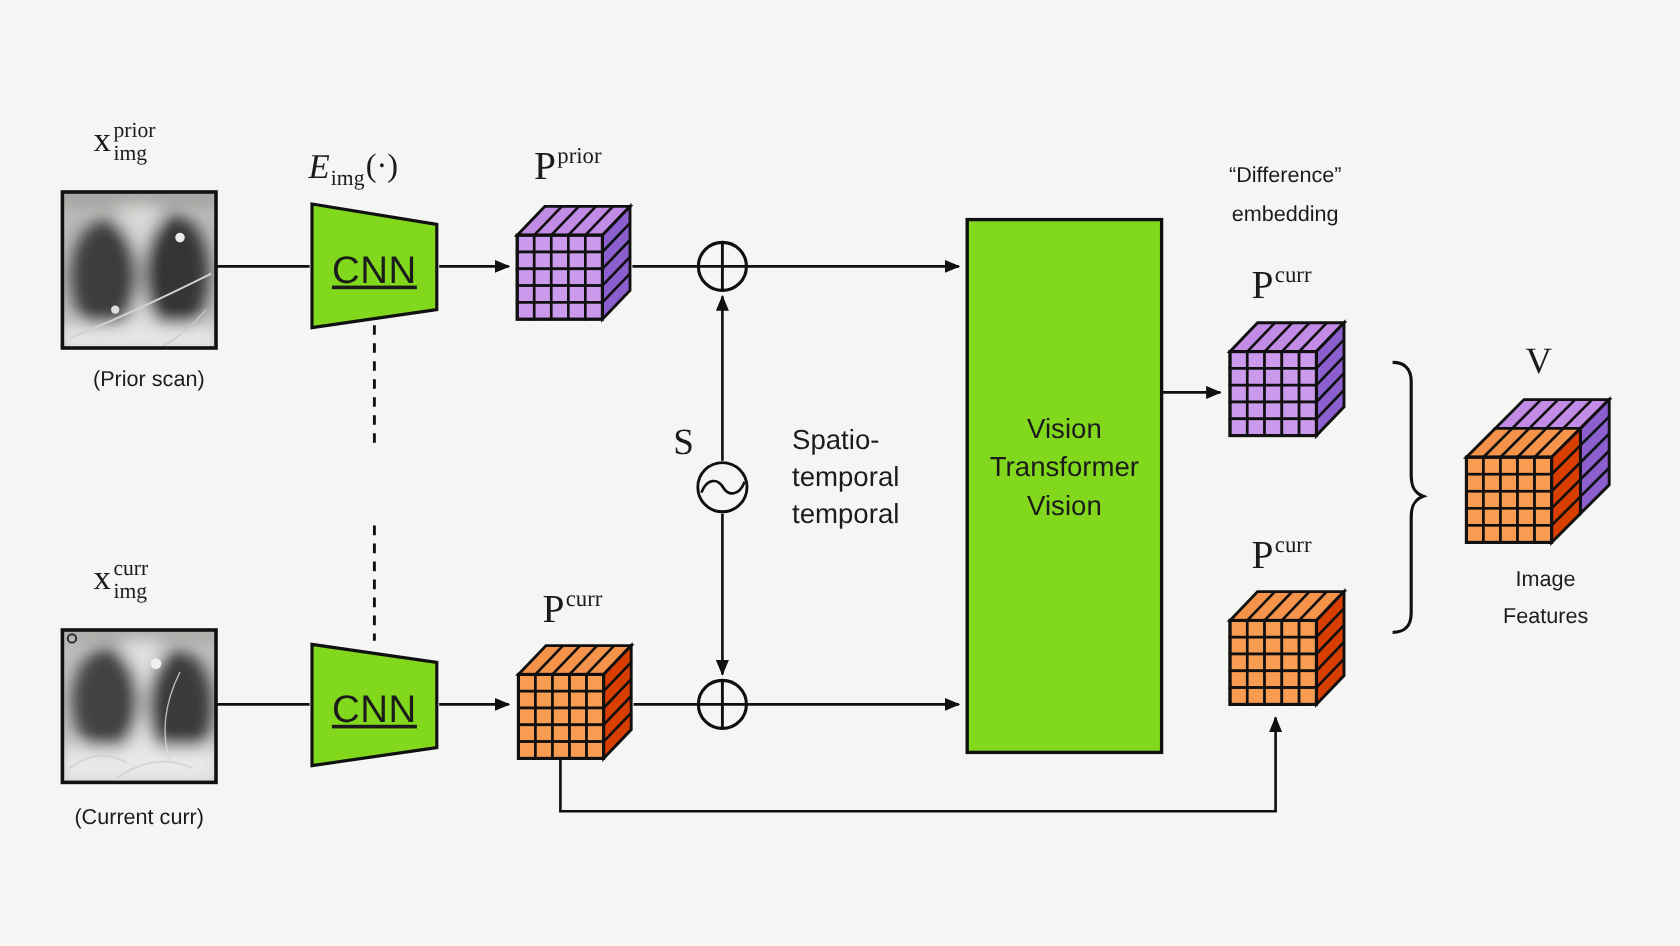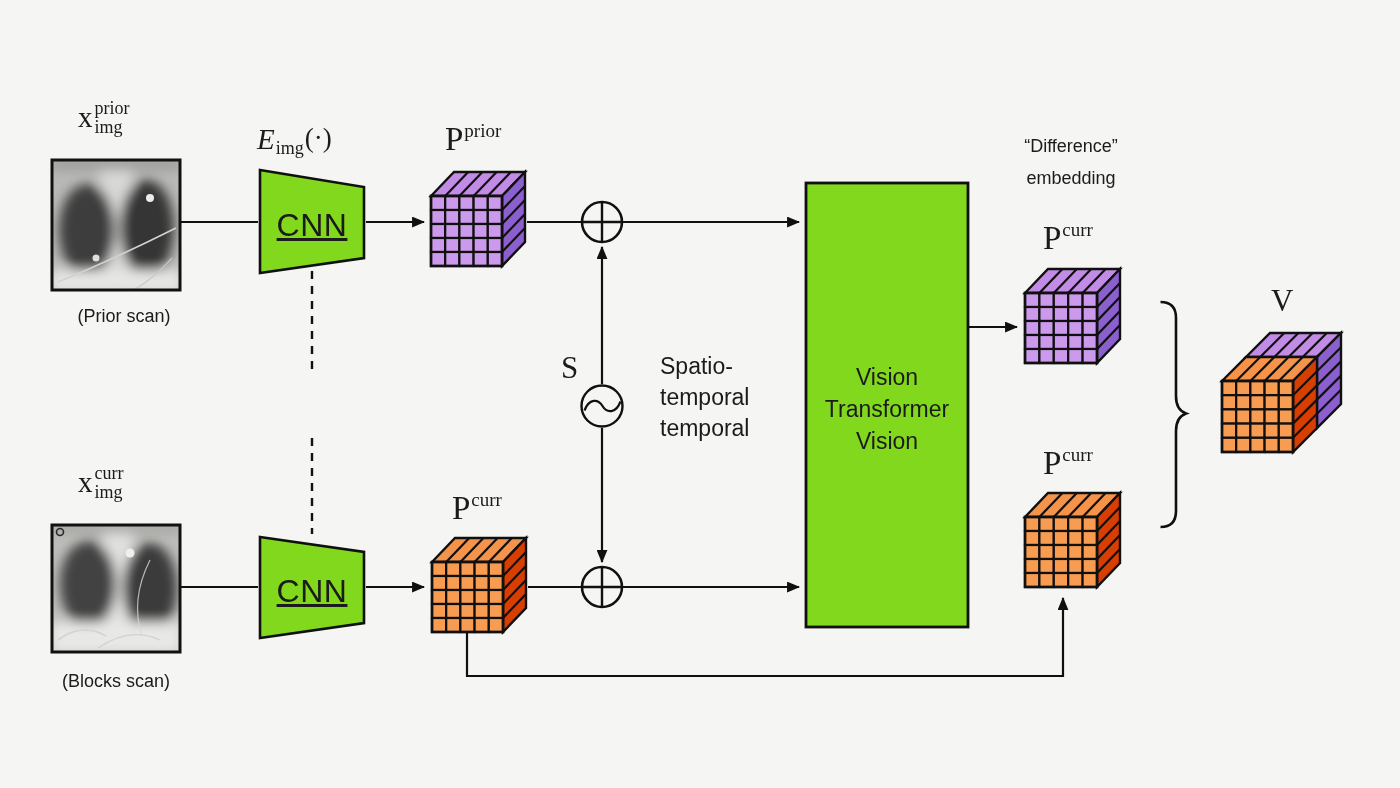--- a/index.html
+++ b/index.html
@@ -376,23 +376,23 @@
   <div>temporal</div>
 </div>
 
 <div class="ml" style="left:78px;top:468px;">
   <span class="b">x</span>
   <span class="stack">
     <span>curr</span>
     <span>img</span>
   </span>
 </div>
-<div class="txt ctr sans22" style="left:116px;top:665px;">(Blocks scan)</div>
-
-<div class="txt ctr sans23" style="left:887px;top:361px;">
+<div class="txt ctr sans22" style="left:116px;top:665px;">(Current curr)</div>
+
+<div class="txt ctr sans23" style="left:887px;top:341px;">
   <div style="line-height:32px">Vision</div>
   <div style="line-height:32px">Transformer</div>
   <div style="line-height:32px">Vision</div>
 </div>
 
 <div class="txt ctr sans22" style="left:1071px;top:130px;">
   <div>“Difference”</div>
   <div>embedding</div>
 </div>
 
@@ -403,14 +403,18 @@
 
 <div class="ml" style="left:1043px;top:447px;">
   <span class="bigP">P</span>
   <span class="psup">curr</span>
 </div>
 
 <div class="ml" style="left:1271px;top:285px;">
   <span class="bigsym">V</span>
 </div>
 
+<div class="txt ctr sans22" style="left:1288px;top:467px;">
+  <div style="line-height:31px">Image</div>
+  <div style="line-height:31px">Features</div>
+</div>
 
 </div>
 
 </body></html>

